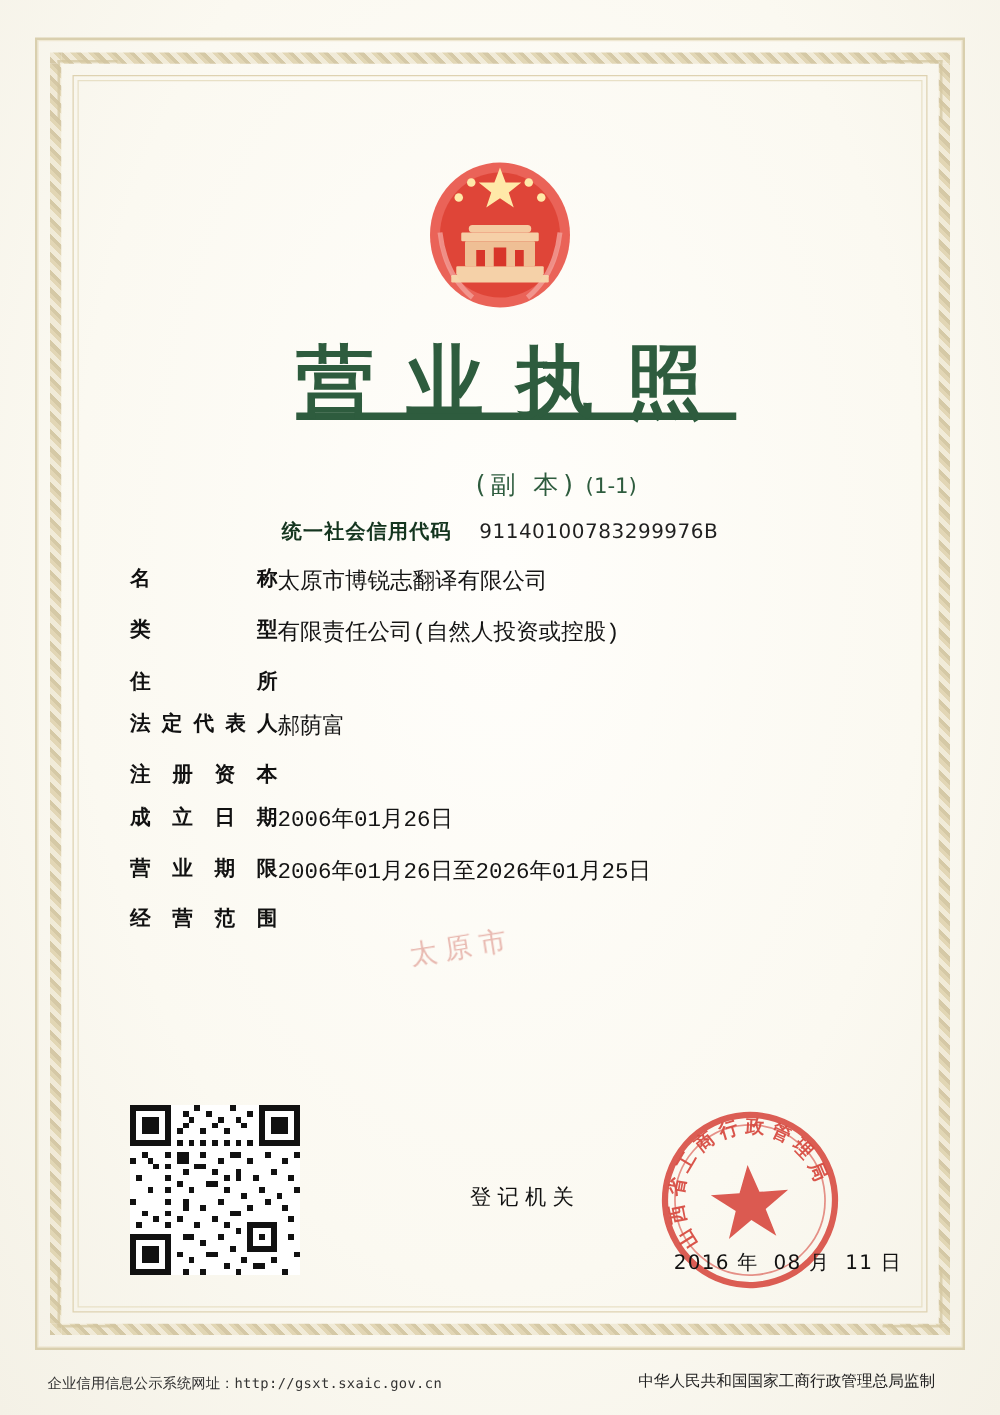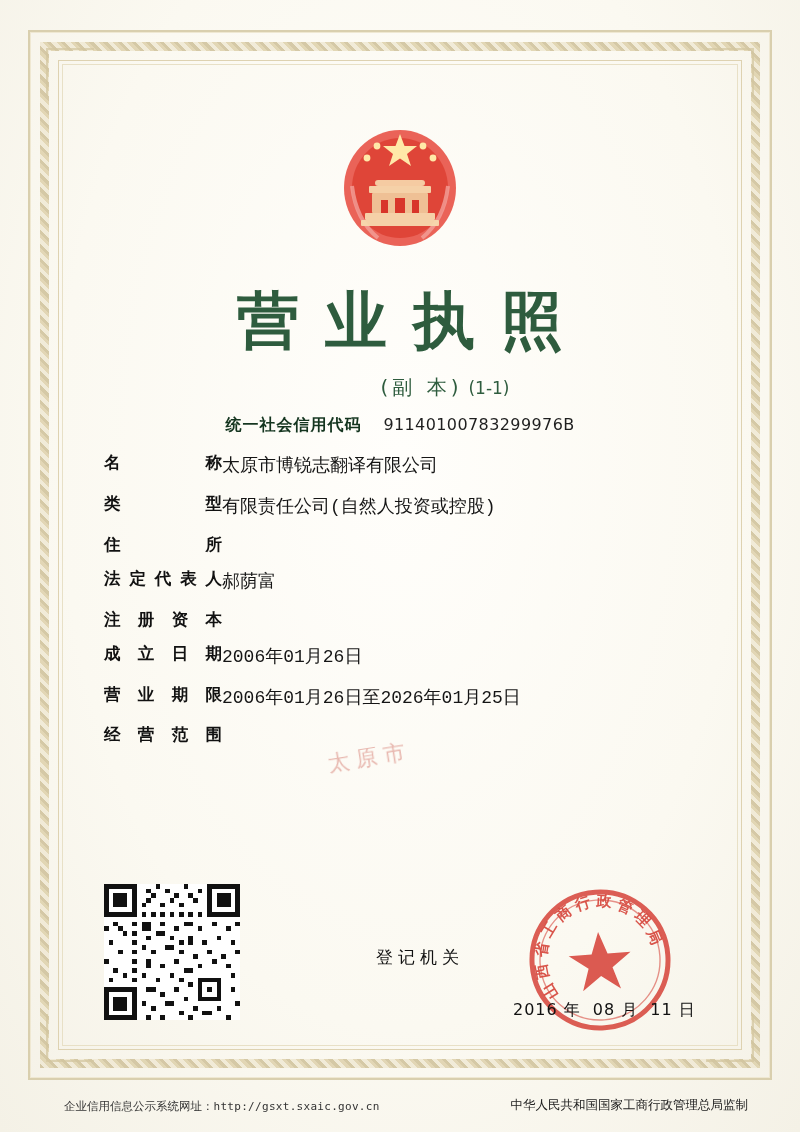--- a/index.html
+++ b/index.html
@@ -82,31 +82,32 @@
     position: absolute;
     left: 50%;
     top: 108px;
     transform: translateX(-50%);
     width: 150px;
     height: 150px;
   }
 
   .title {
     position: absolute;
-    top: 288px;
+    top: 272px;
     left: 0;
     width: 100%;
     text-align: center;
     font-family: "DejaVu Sans", "Liberation Sans", sans-serif;
     font-size: 62px;
     font-weight: 700;
     letter-spacing: 26px;
     text-indent: 26px;
     color: #2e5c3e;
     line-height: 1.05;
+    text-decoration: underline;
   }
 
   .subtitle {
     position: absolute;
     top: 374px;
     left: 0;
     width: 100%;
     text-align: center;
     font-size: 20px;
     color: #2e5c3e;
@@ -194,21 +195,21 @@
     left: 376px;
     top: 946px;
     font-size: 17px;
     letter-spacing: 5px;
     color: #111;
     font-family: Liberation Mono, monospace;
   }
 
   .issue-date {
     position: absolute;
-    left: 510px;
+    left: 536px;
     top: 1000px;
     font-size: 16px;
     color: #111;
     letter-spacing: 1px;
     font-family: "DejaVu Sans", "Liberation Sans", sans-serif;
   }
   .issue-date span { margin: 0 3px; }
 
   
   .seal {
@@ -216,21 +217,21 @@
     left: 524px;
     top: 884px;
     width: 152px;
     height: 152px;
     opacity: .82;
     transform: rotate(-4deg);
   }
 
   .footer-left {
     position: absolute;
-    left: 64px;
+    left: 38px;
     bottom: 18px;
     font-size: 11.5px;
     color: #333;
     font-family: "DejaVu Sans", "Liberation Sans", sans-serif;
   }
   .footer-left .url {
     font-family: "DejaVu Sans Mono", monospace;
     font-size: 11px;
     letter-spacing: .3px;
   }

